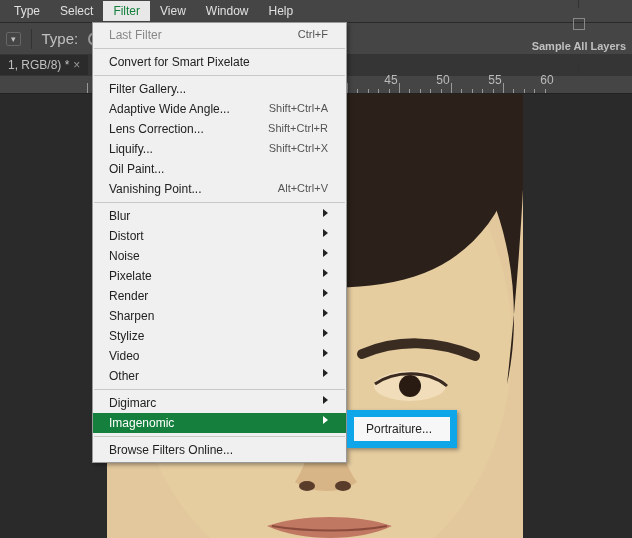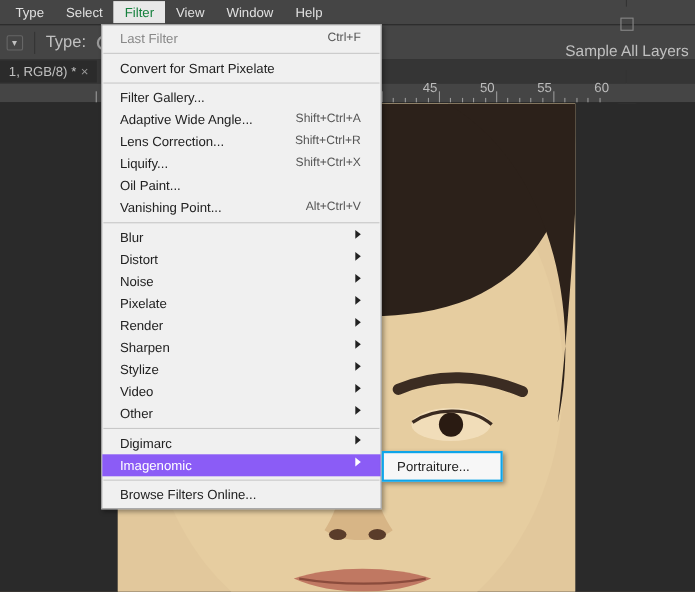--- a/index.html
+++ b/index.html
@@ -16,27 +16,27 @@
   .doc-tab .tab { background: #2b2b2b; padding: 3px 8px; display: flex; align-items: center; gap: 4px; font-size: 11px; }
   .doc-tab .close { color: #999; cursor: pointer; }
   .ruler-h { height: 18px; background: #454545; border-bottom: 1px solid #222; position: relative; color: #bbb; font-size: 9px; }
   .ruler-h .tick { position: absolute; bottom: 0; width: 1px; height: 6px; background: #999; }
   .ruler-h .lbl { position: absolute; bottom: 6px; transform: translateX(-50%); margin-left: 44px; }
   .canvas-area { position: relative; background: #2a2a2a; height: 444px; }
   .image { position: absolute; left: 107px; top: 0; width: 416px; height: 444px; background: #d8c099; overflow: hidden; }
   .face-svg { width: 100%; height: 100%; display:block; }
   .dropdown { position: absolute; left: 92px; top: 22px; width: 255px; background: #f0f0f0; border: 1px solid #999; box-shadow: 2px 2px 4px rgba(0,0,0,0.35); color: #222; padding: 2px 0; }
   .dropdown .row { display: flex; justify-content: space-between; align-items: flex-start; padding: 3px 18px 3px 16px; height: 20px; white-space: nowrap; cursor: default; }
-  .dropdown .row.hl { background: #8b5cf6; color: #fff; }
+  .dropdown .row.hl { background: #15803d; color: #fff; }
   .dropdown .sep-row { height: 1px; background: #c8c8c8; margin: 3px 1px; }
   .dropdown .shortcut { color: #555; font-size: 11px; }
   .arrow { width: 0;height: 0;border-top: 4px solid transparent;border-bottom: 4px solid transparent;border-left: 5px solid #222; }
   .row.hl .arrow { border-left-color: #fff; }
   .row.disabled { color: #888; }
-  .submenu { position: absolute; left: 347px; top: 410px; width: 110px; background: #f7f7f7; border: 2px solid #0ea5e9; box-shadow: 2px 2px 4px rgba(0,0,0,0.35); color: #222; padding: 2px 0; }
+  .submenu { position: absolute; left: 347px; top: 410px; width: 110px; background: #f7f7f7; border: 7px solid #0ea5e9; box-shadow: 2px 2px 4px rgba(0,0,0,0.35); color: #222; padding: 2px 0; }
   .submenu .row { padding: 3px 12px; height: 20px; display: flex; align-items: center; cursor: default; }
   .dk-sep { width:1px; height:20px; background:#333; }
   .opts-right { margin-left:auto; display:flex; align-items:center; gap:10px;flex-direction:column;}
 </style>
 </head>
 <body>
 
 <div class="menubar" id="menubar">
     <div class="item">Type</div>
     <div class="item">Select</div>
@@ -48,21 +48,21 @@
 
 <div class="options-bar">
   <span style="border:1px solid #666;padding:1px 4px;border-radius:2px;font-size:9px;">▾</span>
   <span class="dk-sep"></span>
   <span class="type-label">Type:</span>
   <span class="circle"></span>
   <div class="opts-right">
     <span style="font-size:11px;">are</span>
     <span class="dk-sep"></span>
     <span class="checkbox"></span>
-    <span style="font-size:14px;">Sample All Layers</span>
+    <span style="font-size:11px;font-weight:bold;">Sample All Layers</span>
     <span class="dk-sep"></span>
     <span class="brush-icn">
       <svg width="14" height="14" viewBox="0 0 14 14">
           <path d="M2 11 L8 5 L10 7 L4 13 L2 13 Z M9 4 L11 2 L12 3 L10 5 Z" fill="#ccc"></path>
         </svg>
     </span>
   </div>
 </div>
 
 <div class="doc-tab">

